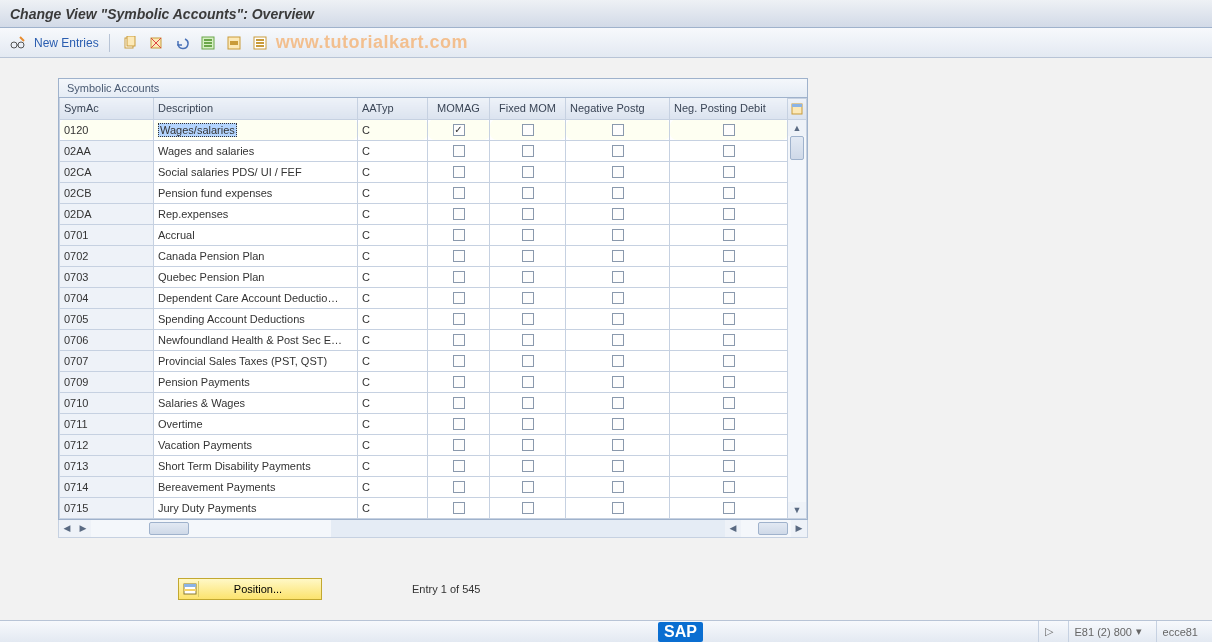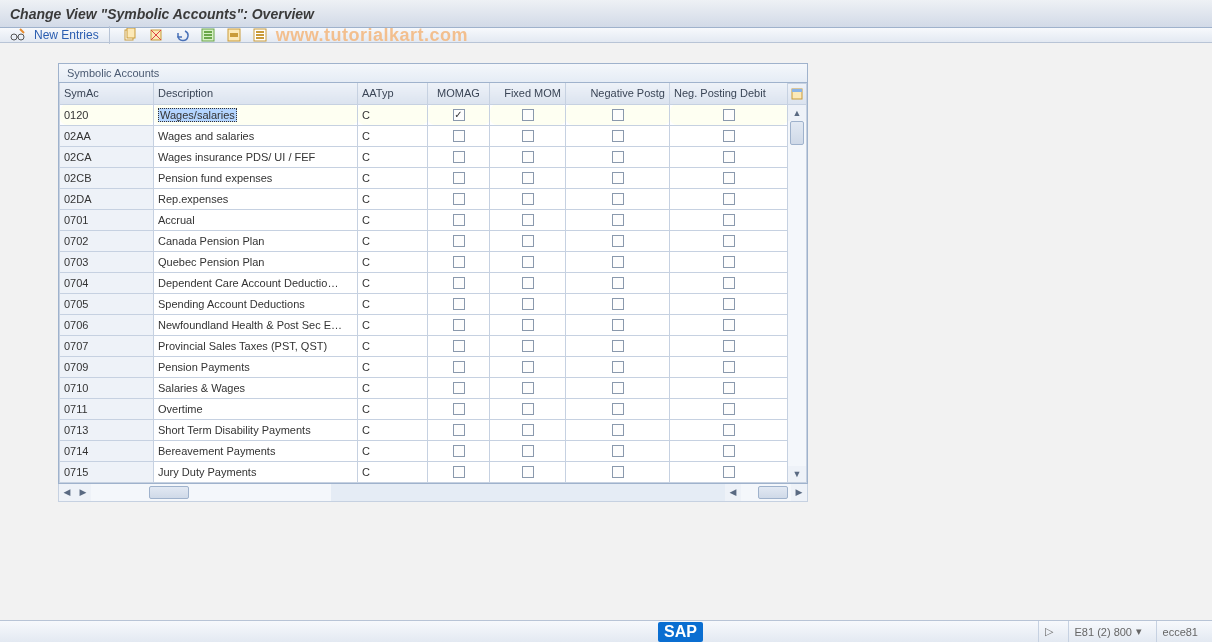--- a/index.html
+++ b/index.html
@@ -18,21 +18,21 @@
     height: 28px;
     display: flex;
     align-items: center;
     padding: 0 10px;
     font-style: italic;
     font-weight: bold;
     font-size: 14px;
     color: #3a3a3a;
   }
   .toolbar {
-    height: 15px;
+    height: 30px;
     background: linear-gradient(#f7f9fc, #e3e9f2);
     border-bottom: 1px solid #b8c4d6;
     display: flex;
     align-items: center;
     padding: 6px 8px;
     gap: 6px;
     font-size: 12px;
   }
   .toolbar .sep {
     width: 1px;
@@ -98,22 +98,22 @@
   }
   thead th {
     background: linear-gradient(#eef2f8, #dbe3ef);
     color: #3a4556;
     border-top: none;
   }
   .col-symac { width: 94px; }
   .col-desc  { width: 204px; }
   .col-aatyp { width: 70px; }
   .col-momag { width: 62px; text-align:center; }
-  .col-fixed { width: 76px; text-align:right; }
-  .col-neg   { width: 104px; text-align:right; }
+  .col-fixed { width: 76px; text-align:center; }
+  .col-neg   { width: 104px; text-align:left; }
   .col-negd  { width: 118px; text-align:left; }
 
   tbody td { background: #fff; }
   tbody tr:first-child td { background: #fefff2; border-radius: 7px; }
   tbody tr:first-child td.col-desc span.sel {
       background:#b4d5ff; border:1px dotted #333; padding:0 1px;
   }
   tbody td.col-symac {
     background: #eef2f8;
     color:#333;
@@ -348,21 +348,21 @@
               <td class="col-symac">02AA</td>
               <td class="col-desc">Wages and salaries</td>
               <td class="col-aatyp">C</td>
               <td class="col-momag center"><span class="chk"></span></td>
               <td class="col-fixed center"><span class="chk"></span></td>
               <td class="col-neg center"><span class="chk"></span></td>
               <td class="col-negd center"><span class="chk"></span></td>
             </tr>
             <tr>
               <td class="col-symac">02CA</td>
-              <td class="col-desc">Wages insurance PDS/ UI / FEF</td>
+              <td class="col-desc">Social salaries PDS/ UI / FEF</td>
               <td class="col-aatyp">C</td>
               <td class="col-momag center"><span class="chk"></span></td>
               <td class="col-fixed center"><span class="chk"></span></td>
               <td class="col-neg center"><span class="chk"></span></td>
               <td class="col-negd center"><span class="chk"></span></td>
             </tr>
             <tr>
               <td class="col-symac">02CB</td>
               <td class="col-desc">Pension fund expenses</td>
               <td class="col-aatyp">C</td>
@@ -457,20 +457,29 @@
               <td class="col-desc">Salaries &amp; Wages</td>
               <td class="col-aatyp">C</td>
               <td class="col-momag center"><span class="chk"></span></td>
               <td class="col-fixed center"><span class="chk"></span></td>
               <td class="col-neg center"><span class="chk"></span></td>
               <td class="col-negd center"><span class="chk"></span></td>
             </tr>
             <tr>
               <td class="col-symac">0711</td>
               <td class="col-desc">Overtime</td>
+              <td class="col-aatyp">C</td>
+              <td class="col-momag center"><span class="chk"></span></td>
+              <td class="col-fixed center"><span class="chk"></span></td>
+              <td class="col-neg center"><span class="chk"></span></td>
+              <td class="col-negd center"><span class="chk"></span></td>
+            </tr>
+            <tr>
+              <td class="col-symac">0712</td>
+              <td class="col-desc">Vacation Payments</td>
               <td class="col-aatyp">C</td>
               <td class="col-momag center"><span class="chk"></span></td>
               <td class="col-fixed center"><span class="chk"></span></td>
               <td class="col-neg center"><span class="chk"></span></td>
               <td class="col-negd center"><span class="chk"></span></td>
             </tr>
             <tr>
               <td class="col-symac">0713</td>
               <td class="col-desc">Short Term Disability Payments</td>
               <td class="col-aatyp">C</td>
@@ -523,20 +532,33 @@
       <div class="thumb"></div>
     </div>
     <div style="flex:1"></div>
     <div class="arrow">◀</div>
     <div class="track" style="flex:0 0 50px">
       <div class="thumb right"></div>
     </div>
     <div class="arrow">▶</div>
   </div>
 
+  <div class="below">
+    <button class="position-btn">
+      <span class="icon">
+        <svg width="14" height="12">
+          <rect x="1" y="1" width="12" height="10" fill="#fff" stroke="#8a7a2e"></rect>
+          <rect x="1" y="1" width="12" height="3" fill="#8ab3e6"></rect>
+          <rect x="1" y="6" width="12" height="2" fill="#f4d26a"></rect>
+        </svg>
+      </span>
+      <span>Position...</span>
+    </button>
+    <span class="entry-text">Entry 1 of 545</span>
+  </div>
 
 </div>
 
 <div class="statusbar">
   <span class="sap-logo">SAP</span>
   <span class="seg">▷</span>
   <span class="seg">
     <span>E81 (2) 800</span>
     <span>▾</span>
   </span>

